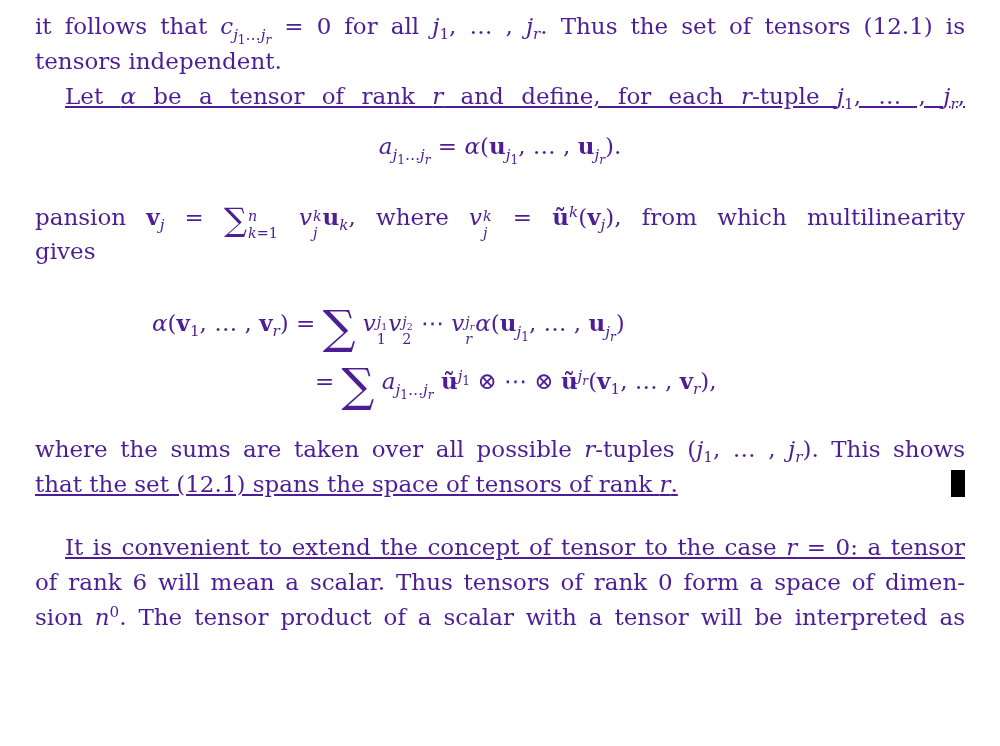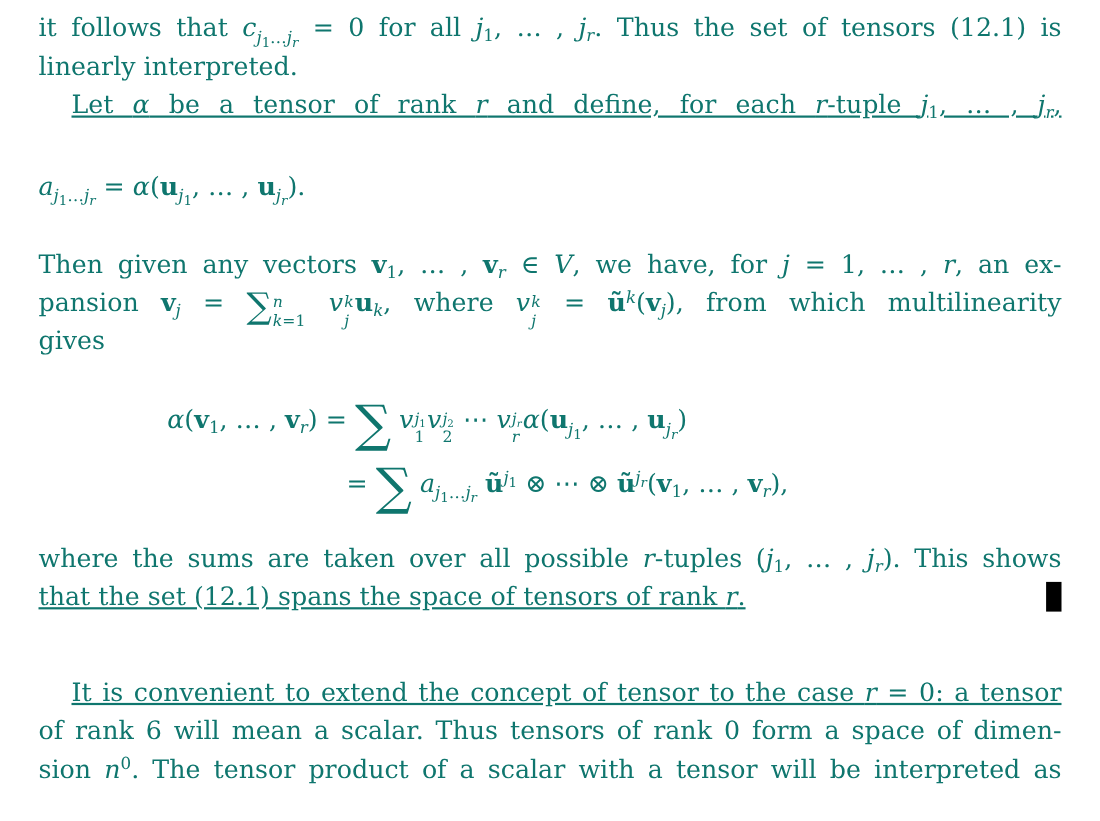--- a/index.html
+++ b/index.html
@@ -14,40 +14,40 @@
     overflow: hidden;
   }
   .page {
     box-sizing: border-box;
     width: 930px;
     margin-left: 35px;
     padding-top: 9px;
     font-family: "DejaVu Serif", "Liberation Serif", serif;
     font-size: 23px;
     line-height: 35px;
-    color: #0f766e;
+    color: #4c1d95;
   }
   .line {
     height: 35px;
     overflow: visible;
   }
   
   .j {
     text-align: justify;
     text-align-last: justify;
     -moz-text-align-last: justify;
   }
   .ind { text-indent: 30px; text-decoration: underline; }
-  .sp  { margin-top: 52px; }
+  .sp  { margin-top: 28px; }
 
   
   .eq1 {
     line-height: 40px;
-    margin: 36px 0 33px 0;
-    text-align: left;
+    margin: 12px 0 33px 0;
+    text-align: center;
   }
   .eq2 { margin: 25px 0 22px 0; }
   .eq2 .eqline { line-height: 58px; white-space: nowrap; }
   .eq2 .e1 { padding-left: 117px; }
   .eq2 .e2 { padding-left: 280px; }
 
   
   i { font-style: italic; }
   b { font-weight: bold; }
   sub { font-size: 66%; vertical-align: -0.3em; line-height: 0; }
@@ -78,26 +78,25 @@
     height: 27px;
     background: #000;
   }
 </style>
 </head>
 <body>
 
 <div class="page">
 
   <div class="line j">it follows that <i>c</i><span class="msub"><i>j</i><sub>1</sub>…<i>j</i><sub><i>r</i></sub></span> = 0 for all <i>j</i><sub>1</sub>, … , <i>j</i><sub><i>r</i></sub>. Thus the set of tensors (12.1) is</div>
-  <div class="line">linearly interpreted.</div>
+  <div class="line">tensors independent.</div>
   <div class="line j ind">Let <i>α</i> be a tensor of rank <i>r</i> and define, for each <i>r</i>-tuple <i>j</i><sub>1</sub>, … , <i>j</i><sub><i>r</i></sub>,</div>
 
   <div class="eq1"><i>a</i><span class="msub"><i>j</i><sub>1</sub>…<i>j</i><sub><i>r</i></sub></span> = <i>α</i>(<b>u</b><span class="msub"><i>j</i><sub>1</sub></span>, … , <b>u</b><span class="msub"><i>j</i><sub><i>r</i></sub></span>).</div>
 
-  <div class="line j">Then given any vectors <b>v</b><sub>1</sub>, … , <b>v</b><sub><i>r</i></sub> ∈ <i>V</i>, we have, for <i>j</i> = 1, … , <i>r</i>, an ex-</div>
   <div class="line j">pansion <b>v</b><sub><i>j</i></sub> = <span class="sum">∑</span><span class="ss"><span class="t"><i>n</i></span><span class="b"><i>k</i>=1</span></span> <i>v</i><span class="ss"><span class="t"><i>k</i></span><span class="b"><i>j</i></span></span><b>u</b><sub><i>k</i></sub>, where <i>v</i><span class="ss"><span class="t"><i>k</i></span><span class="b"><i>j</i></span></span> = <b>ũ</b><sup><i>k</i></sup>(<b>v</b><sub><i>j</i></sub>), from which multilinearity</div>
   <div class="line">gives</div>
 
   <div class="eq2">
     <div class="eqline e1"><i>α</i>(<b>v</b><sub>1</sub>, … , <b>v</b><sub><i>r</i></sub>) = <span class="bigsum">∑</span> <i>v</i><span class="ss"><span class="t"><i>j</i><sub>1</sub></span><span class="b">1</span></span><i>v</i><span class="ss"><span class="t"><i>j</i><sub>2</sub></span><span class="b">2</span></span> ⋯ <i>v</i><span class="ss"><span class="t"><i>j</i><sub><i>r</i></sub></span><span class="b"><i>r</i></span></span><i>α</i>(<b>u</b><span class="msub"><i>j</i><sub>1</sub></span>, … , <b>u</b><span class="msub"><i>j</i><sub><i>r</i></sub></span>)</div>
     <div class="eqline e2">= <span class="bigsum">∑</span> <i>a</i><span class="msub"><i>j</i><sub>1</sub>…<i>j</i><sub><i>r</i></sub></span> <b>ũ</b><sup><i>j</i><sub>1</sub></sup> ⊗ ⋯ ⊗ <b>ũ</b><sup><i>j</i><sub><i>r</i></sub></sup>(<b>v</b><sub>1</sub>, … , <b>v</b><sub><i>r</i></sub>),</div>
   </div>
 
   <div class="line j">where the sums are taken over all possible <i>r</i>-tuples (<i>j</i><sub>1</sub>, … , <i>j</i><sub><i>r</i></sub>). This shows</div>
   <div class="line qedline">

